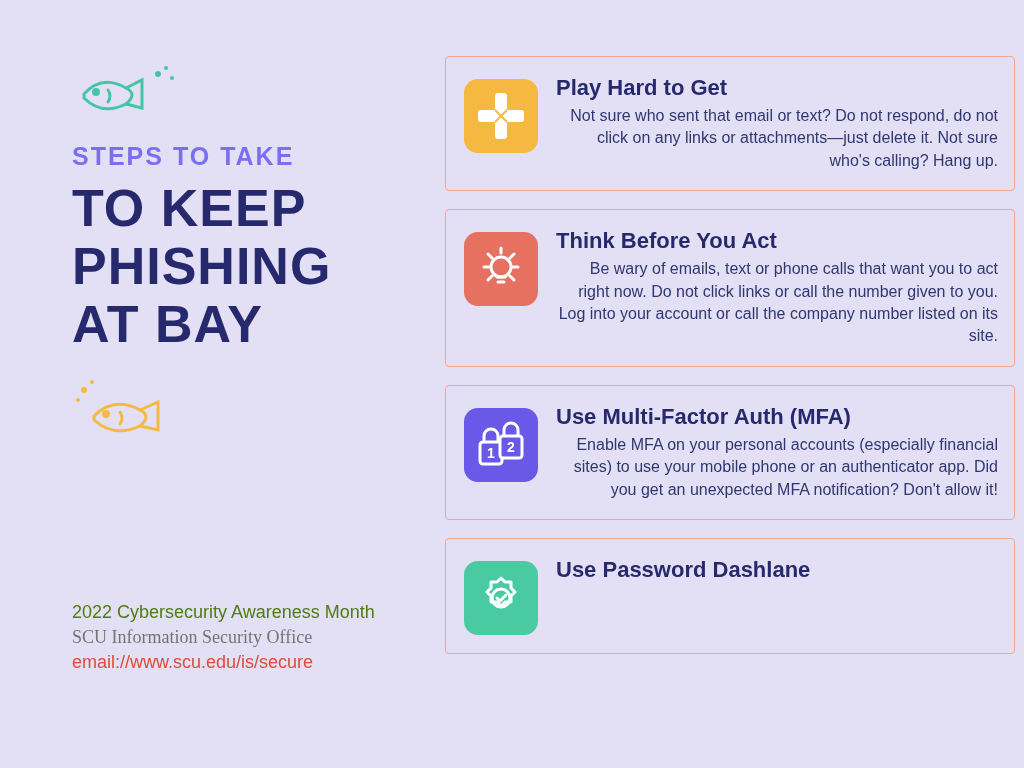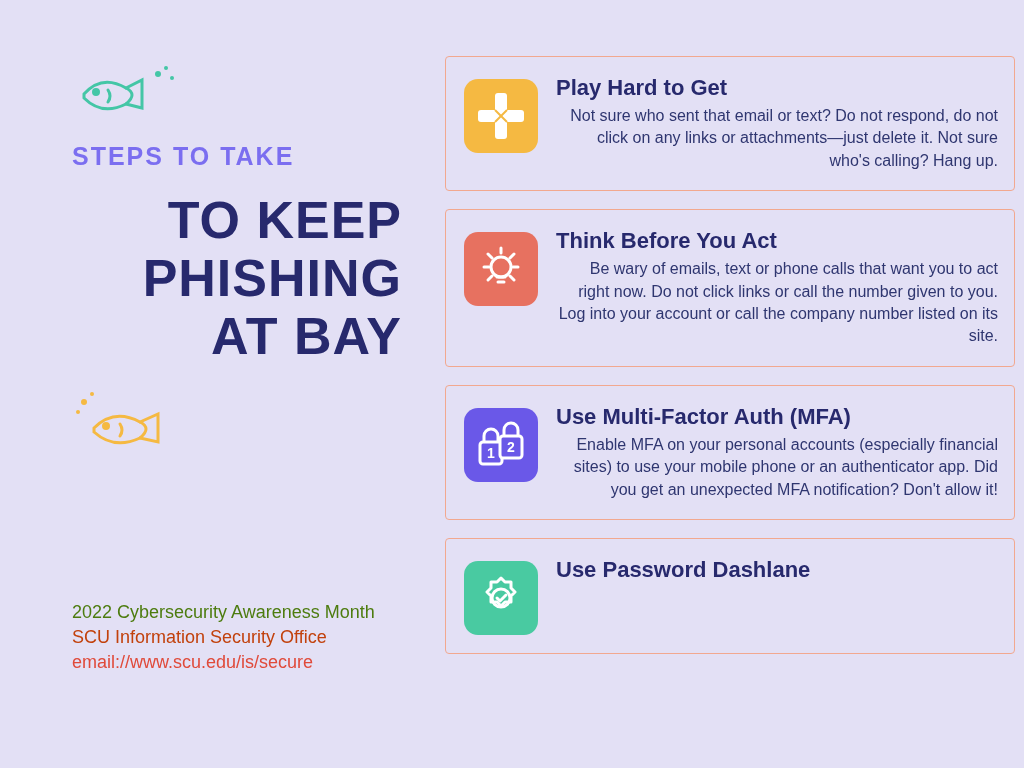--- a/index.html
+++ b/index.html
@@ -16,43 +16,42 @@
     left: 72px;
     top: 60px;
     width: 330px;
   }
   .fish-top { margin-bottom: 18px; }
   .steps-line {
     font-size: 25px;
     font-weight: 800;
     letter-spacing: 2px;
     color: #7b6ef0;
-    margin-bottom: 20px;
+    margin-bottom: 8px;
     text-transform: uppercase;
   }
   .title-main {
     font-size: 52px;
     font-weight: 900;
     line-height: 1.12;
     color: #27296d;
     text-transform: uppercase;
     letter-spacing: 1px;
-    text-align: right;
   }
   .fish-bottom { margin-top: 18px; }
   .footer-block {
     position: absolute;
     left: 72px;
     top: 600px;
     width: 340px;
     font-size: 18px;
     line-height: 1.4;
   }
   .footer-line1 { color: #4d7c0f; }
-  .footer-line2 { color: #c2410c; }
+  .footer-line2 { color: #737373; font-family: Liberation Serif, serif; }
   .footer-line3 { color: #e04a3a; }
   .cards {
     position: absolute;
     left: 420px;
     top: 56px;
     width: 570px;
     display: flex;
     flex-direction: column;
     gap: 18px;
     margin-left: 25px;

